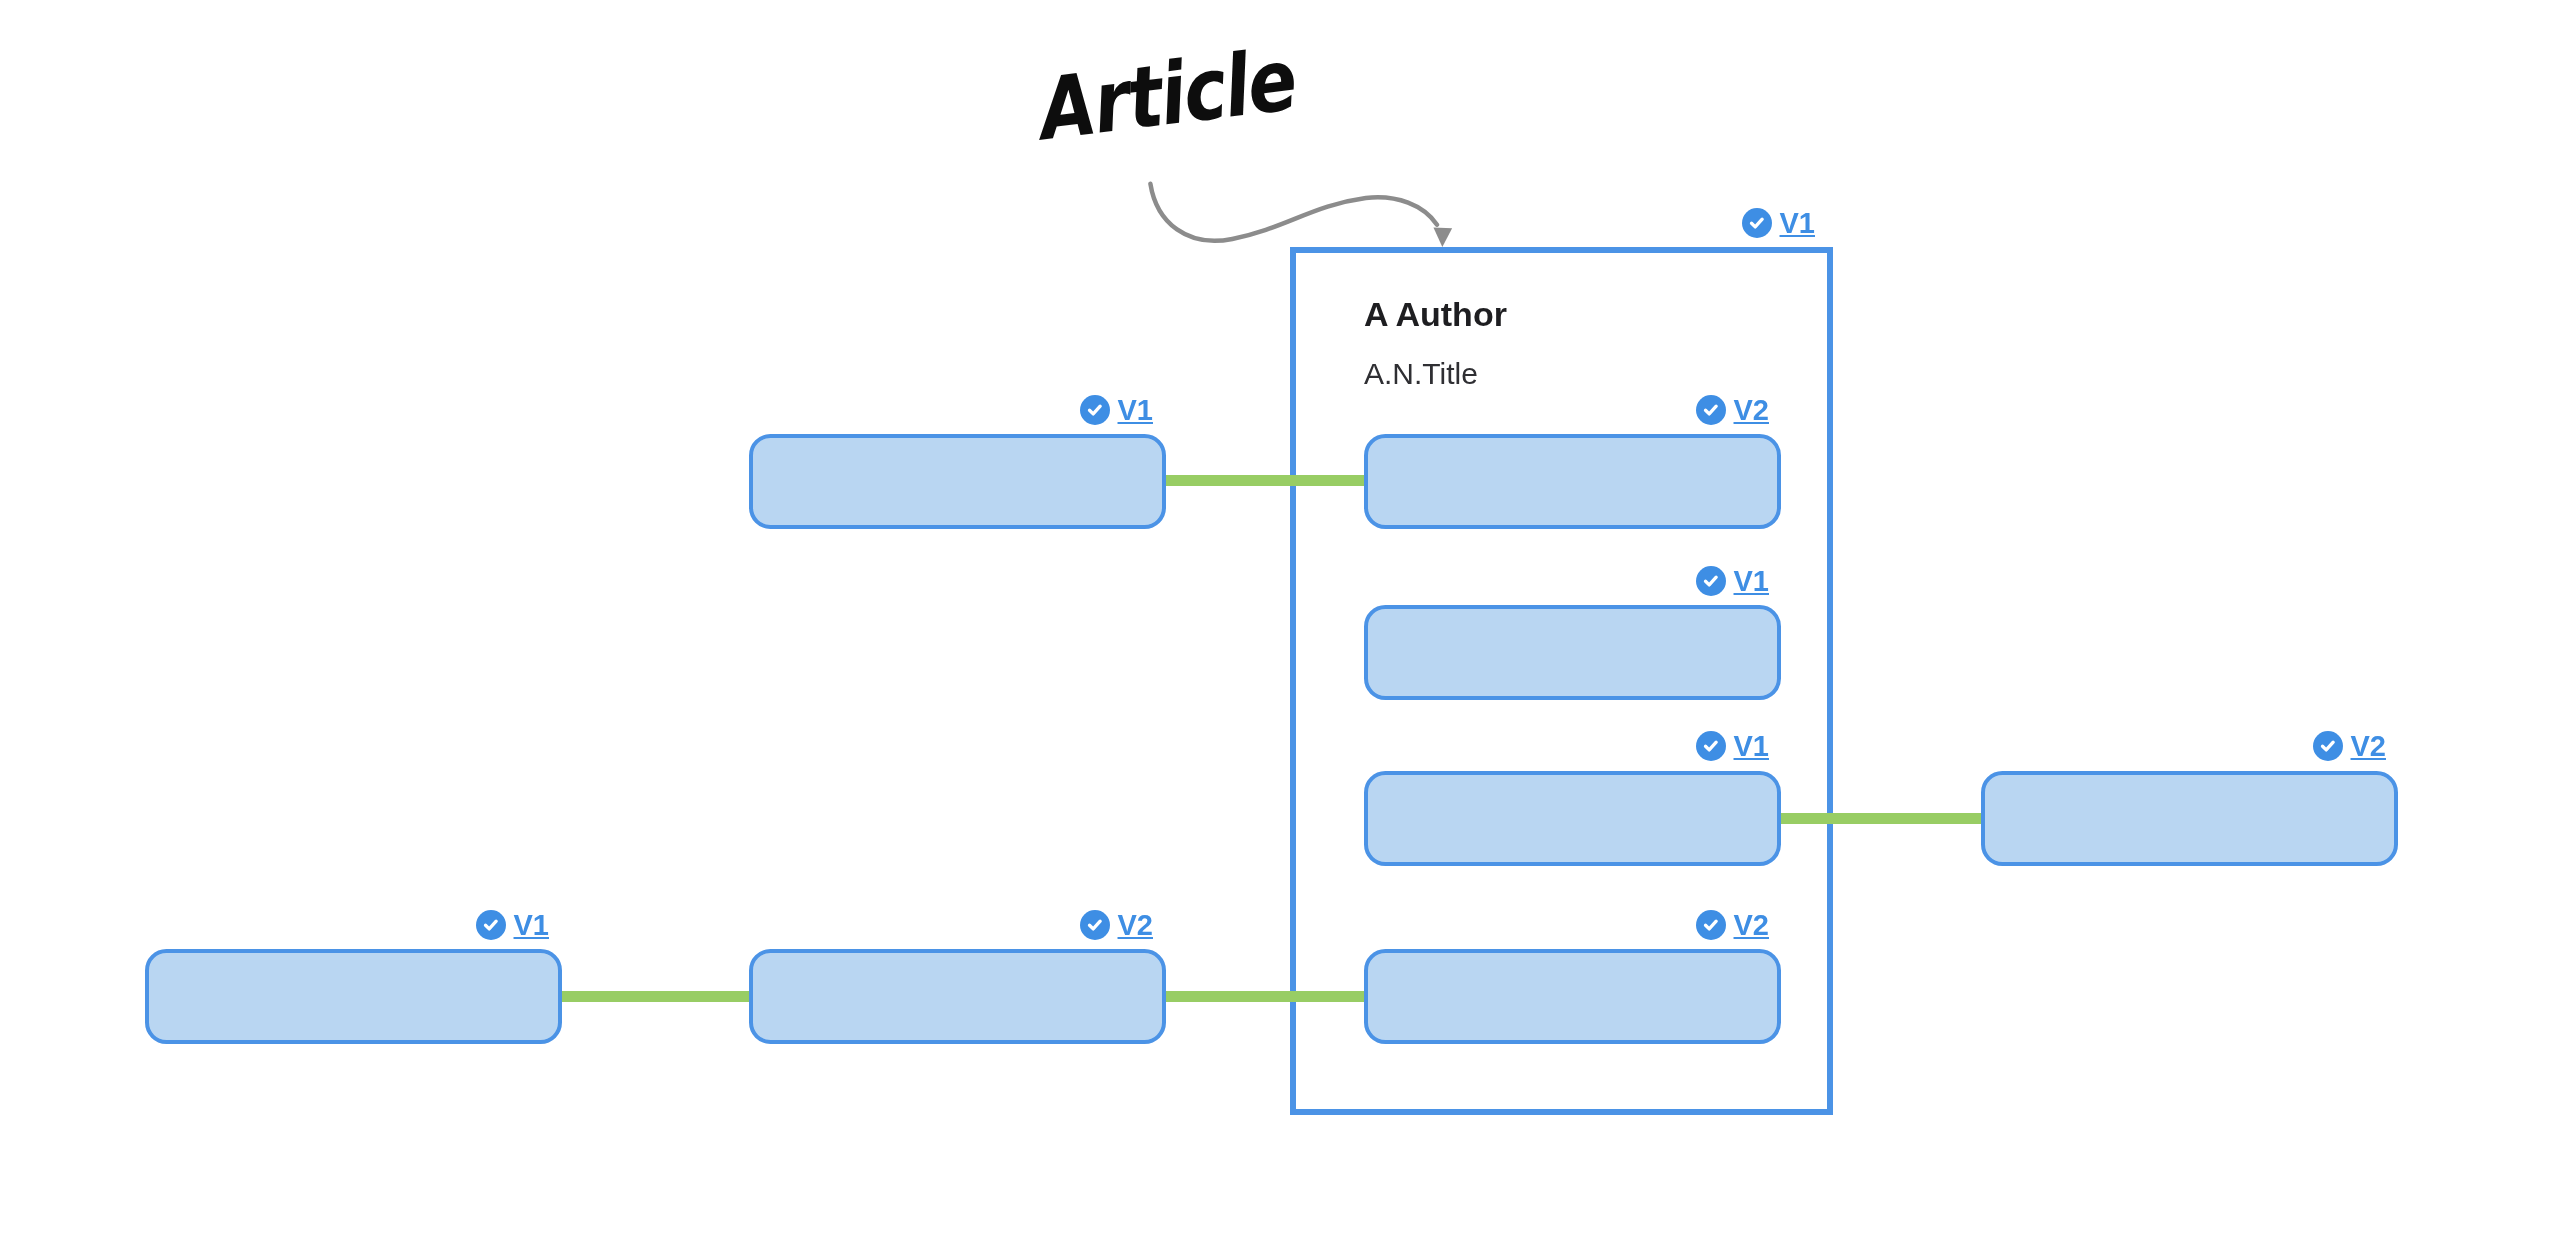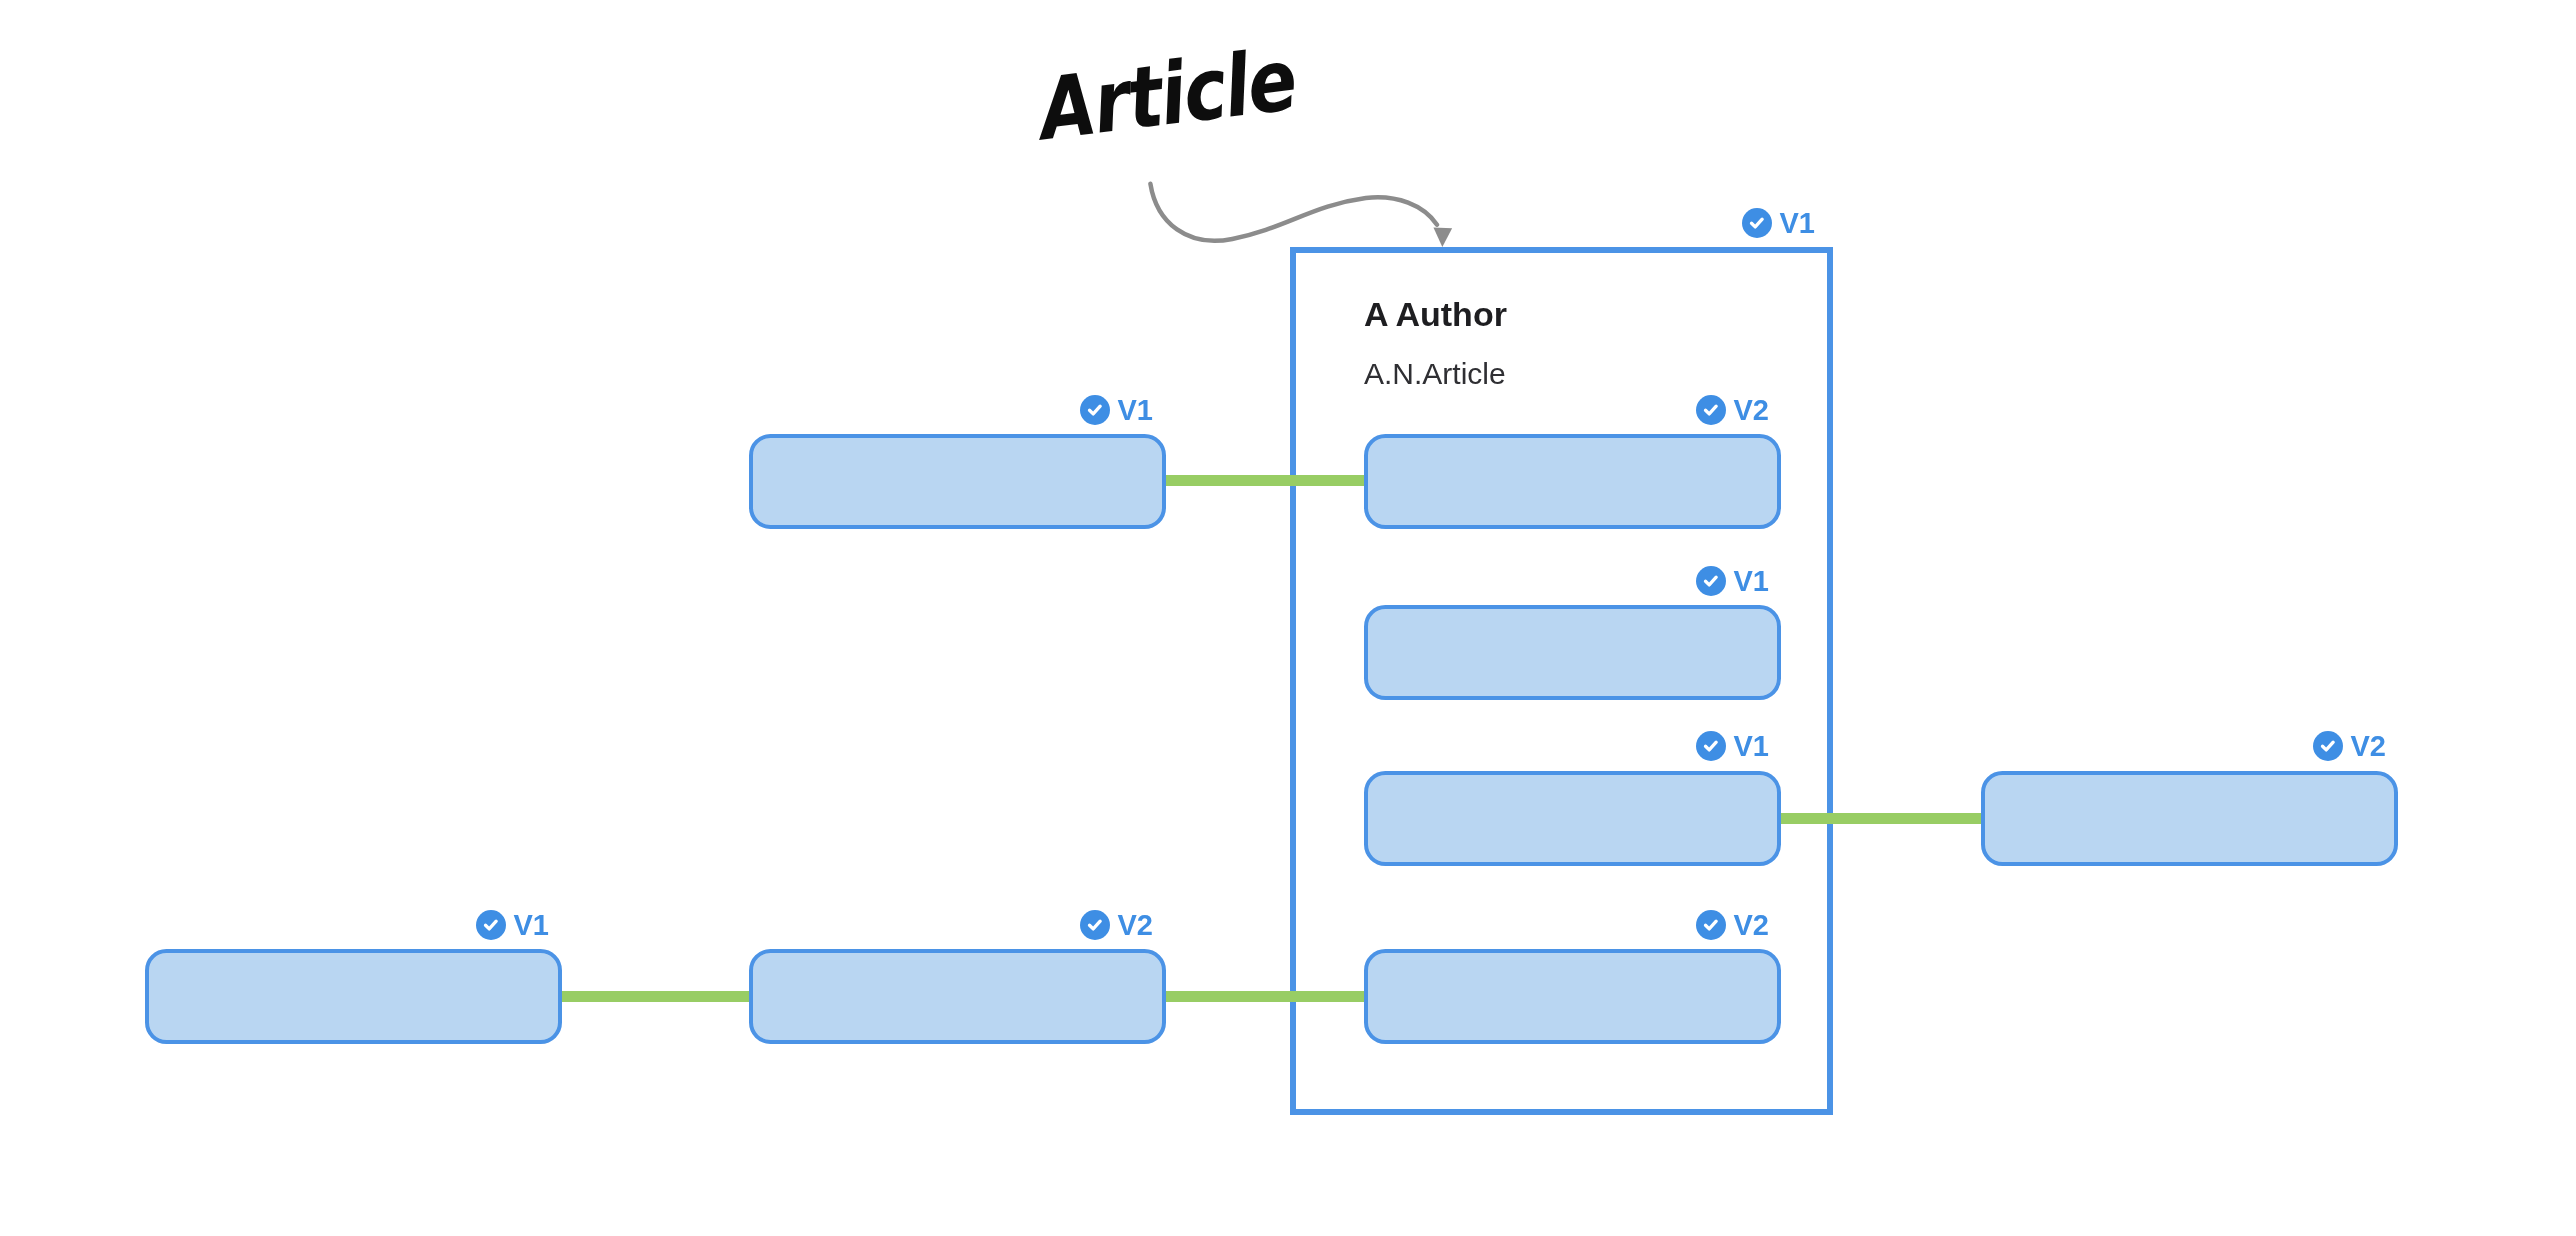--- a/index.html
+++ b/index.html
@@ -67,38 +67,38 @@
     width:30px;height:30px;border-radius:50%;
     background:var(--badge_blue,#3e8ee4);
     display:flex;align-items:center;justify-content:center;
     flex:0 0 auto;
   }
   .badge-circle svg{width:19.7px;height:19.7px;display:block;}
   .badge-text{
     margin-left:8px;
     font-size:29px;font-weight:700;
     color:var(--badge_blue,#3e8ee4);
-    white-space:nowrap;line-height:1;
+    white-space:nowrap;line-height:1;text-decoration:underline;
   }
 </style>
 </head>
 <body>
 
 <div class="canvas">
 
   <div class="annotation-label">Article</div>
 
   <svg class="annotation-arrow" width="339" height="89" viewBox="0 0 380 100">
     <path d="M18,11 C25,55 60,83 110,73 C170,61 200,35 260,27 C295,23 325,35 340,57" fill="none" stroke="#8c8c8c" stroke-width="5" stroke-linecap="round"></path>
     <polygon points="336,60 357,61 346,82" fill="#8c8c8c"></polygon>
   </svg>
 
   <div class="article-node"></div>
   <div class="article-title">A Author</div>
-  <div class="article-author">A.N.Article</div>
+  <div class="article-author">A.N.Title</div>
 
   <div class="badge" style="top:205px;right:761px">
     <span class="badge-circle">
       <svg viewBox="0 0 24 24">
           <path d="M5.5 12.5 L10 17 L18.5 7.5" fill="none" stroke="#ffffff" stroke-width="4" stroke-linecap="round" stroke-linejoin="round"></path>
         </svg>
     </span>
     <span class="badge-text">V1</span>
   </div>
 

